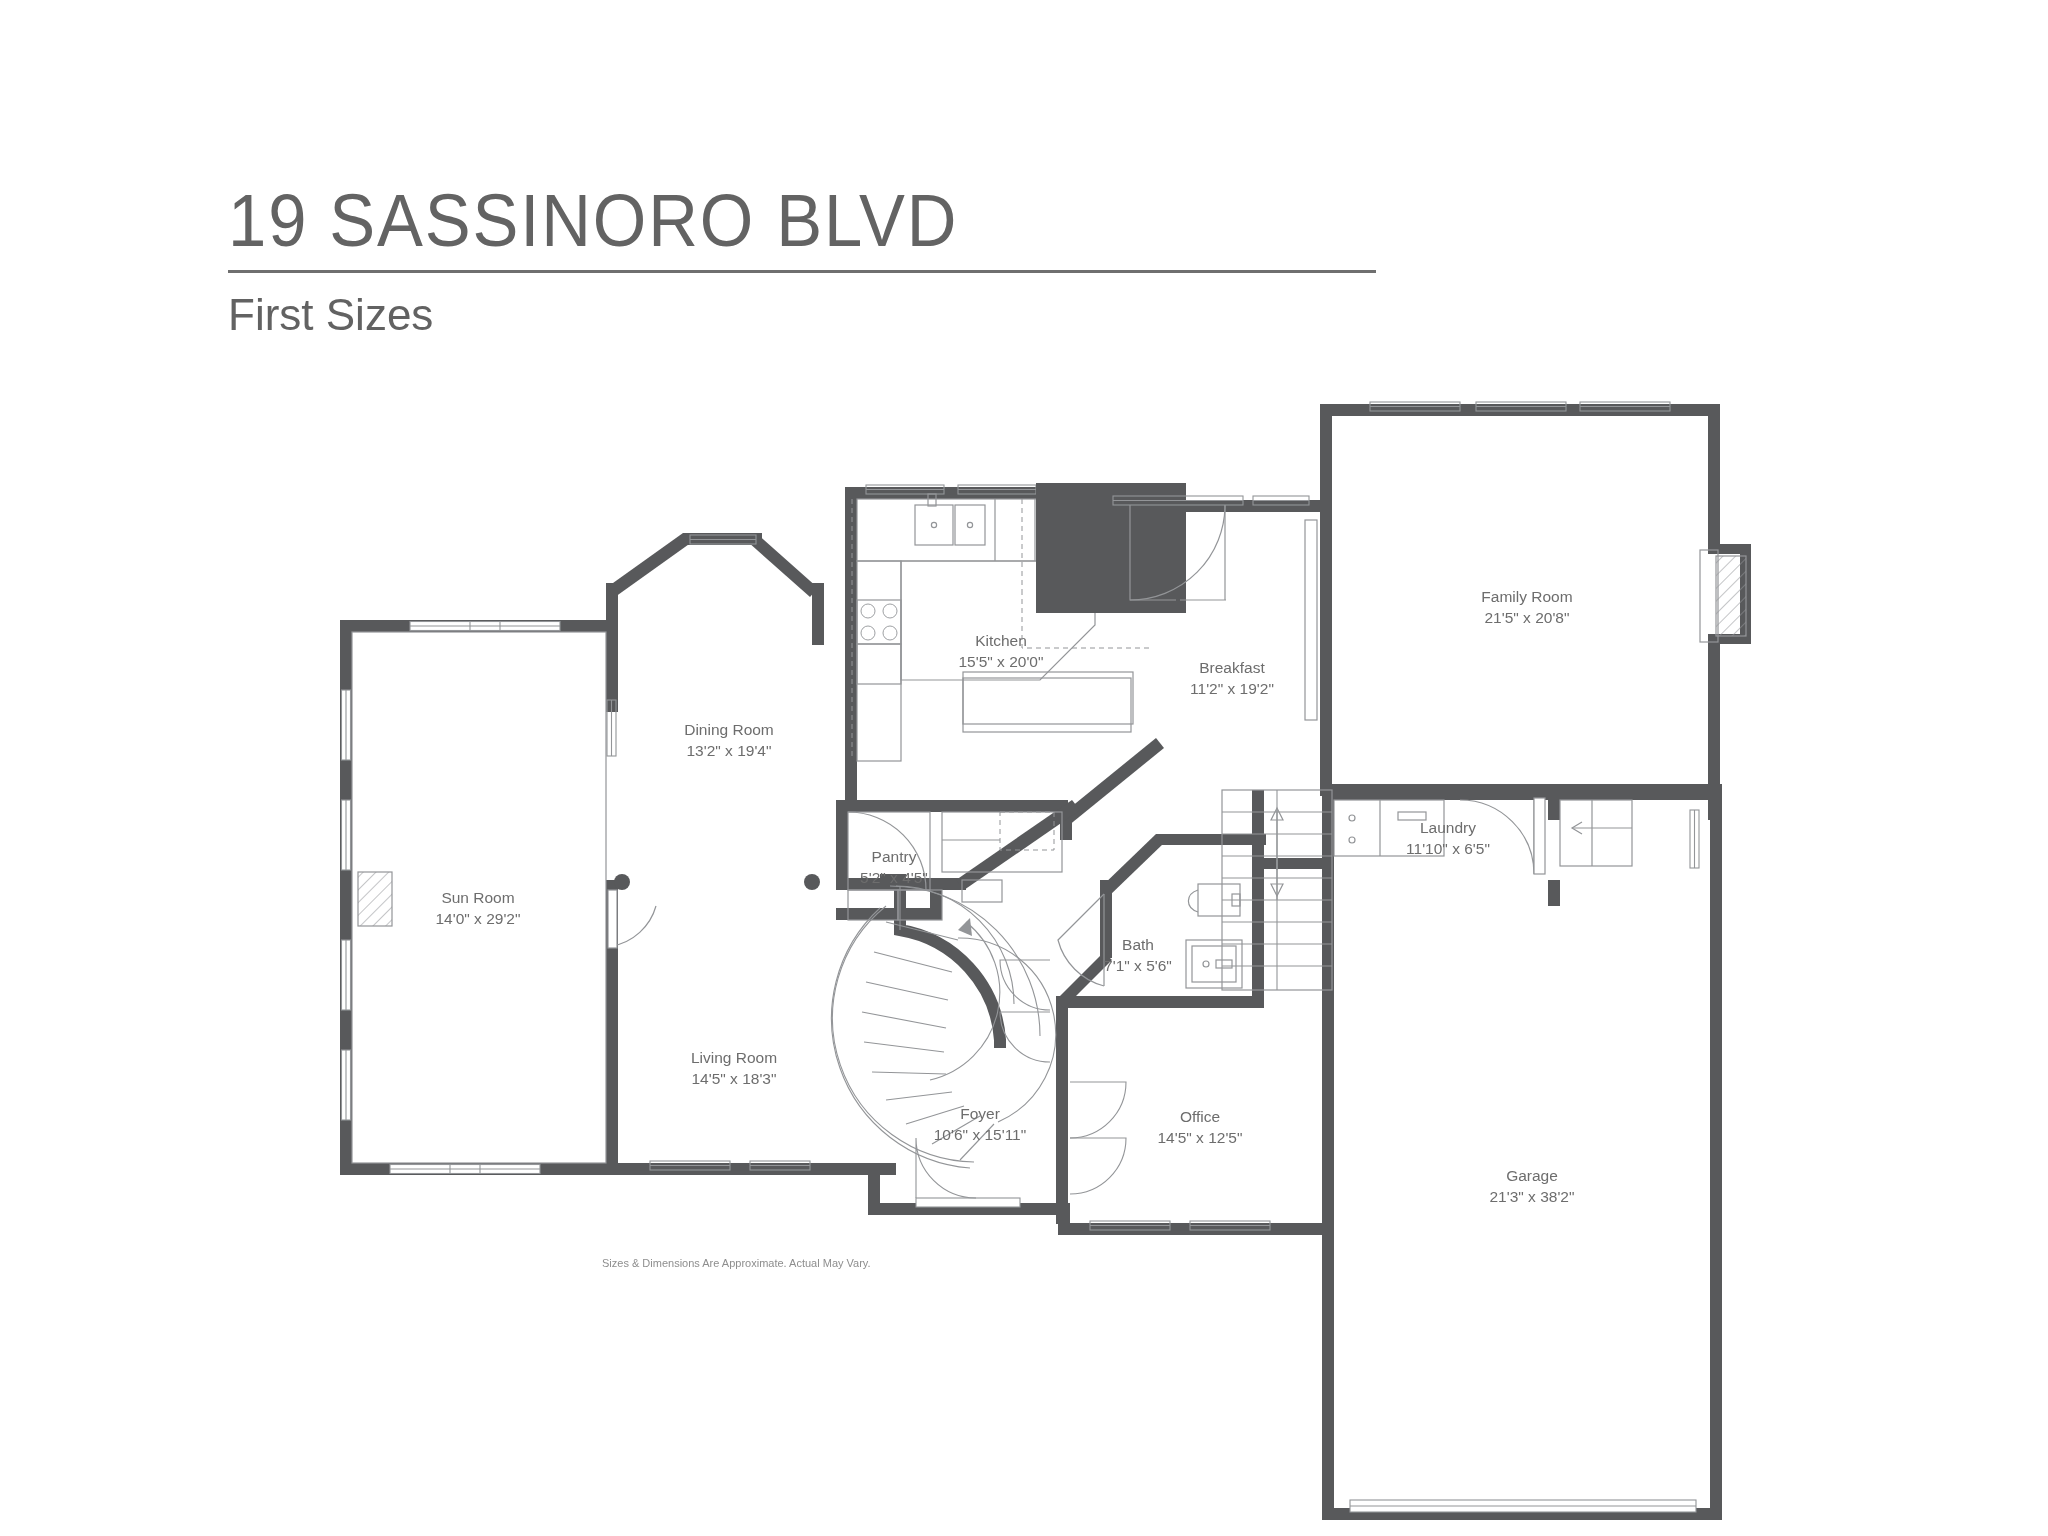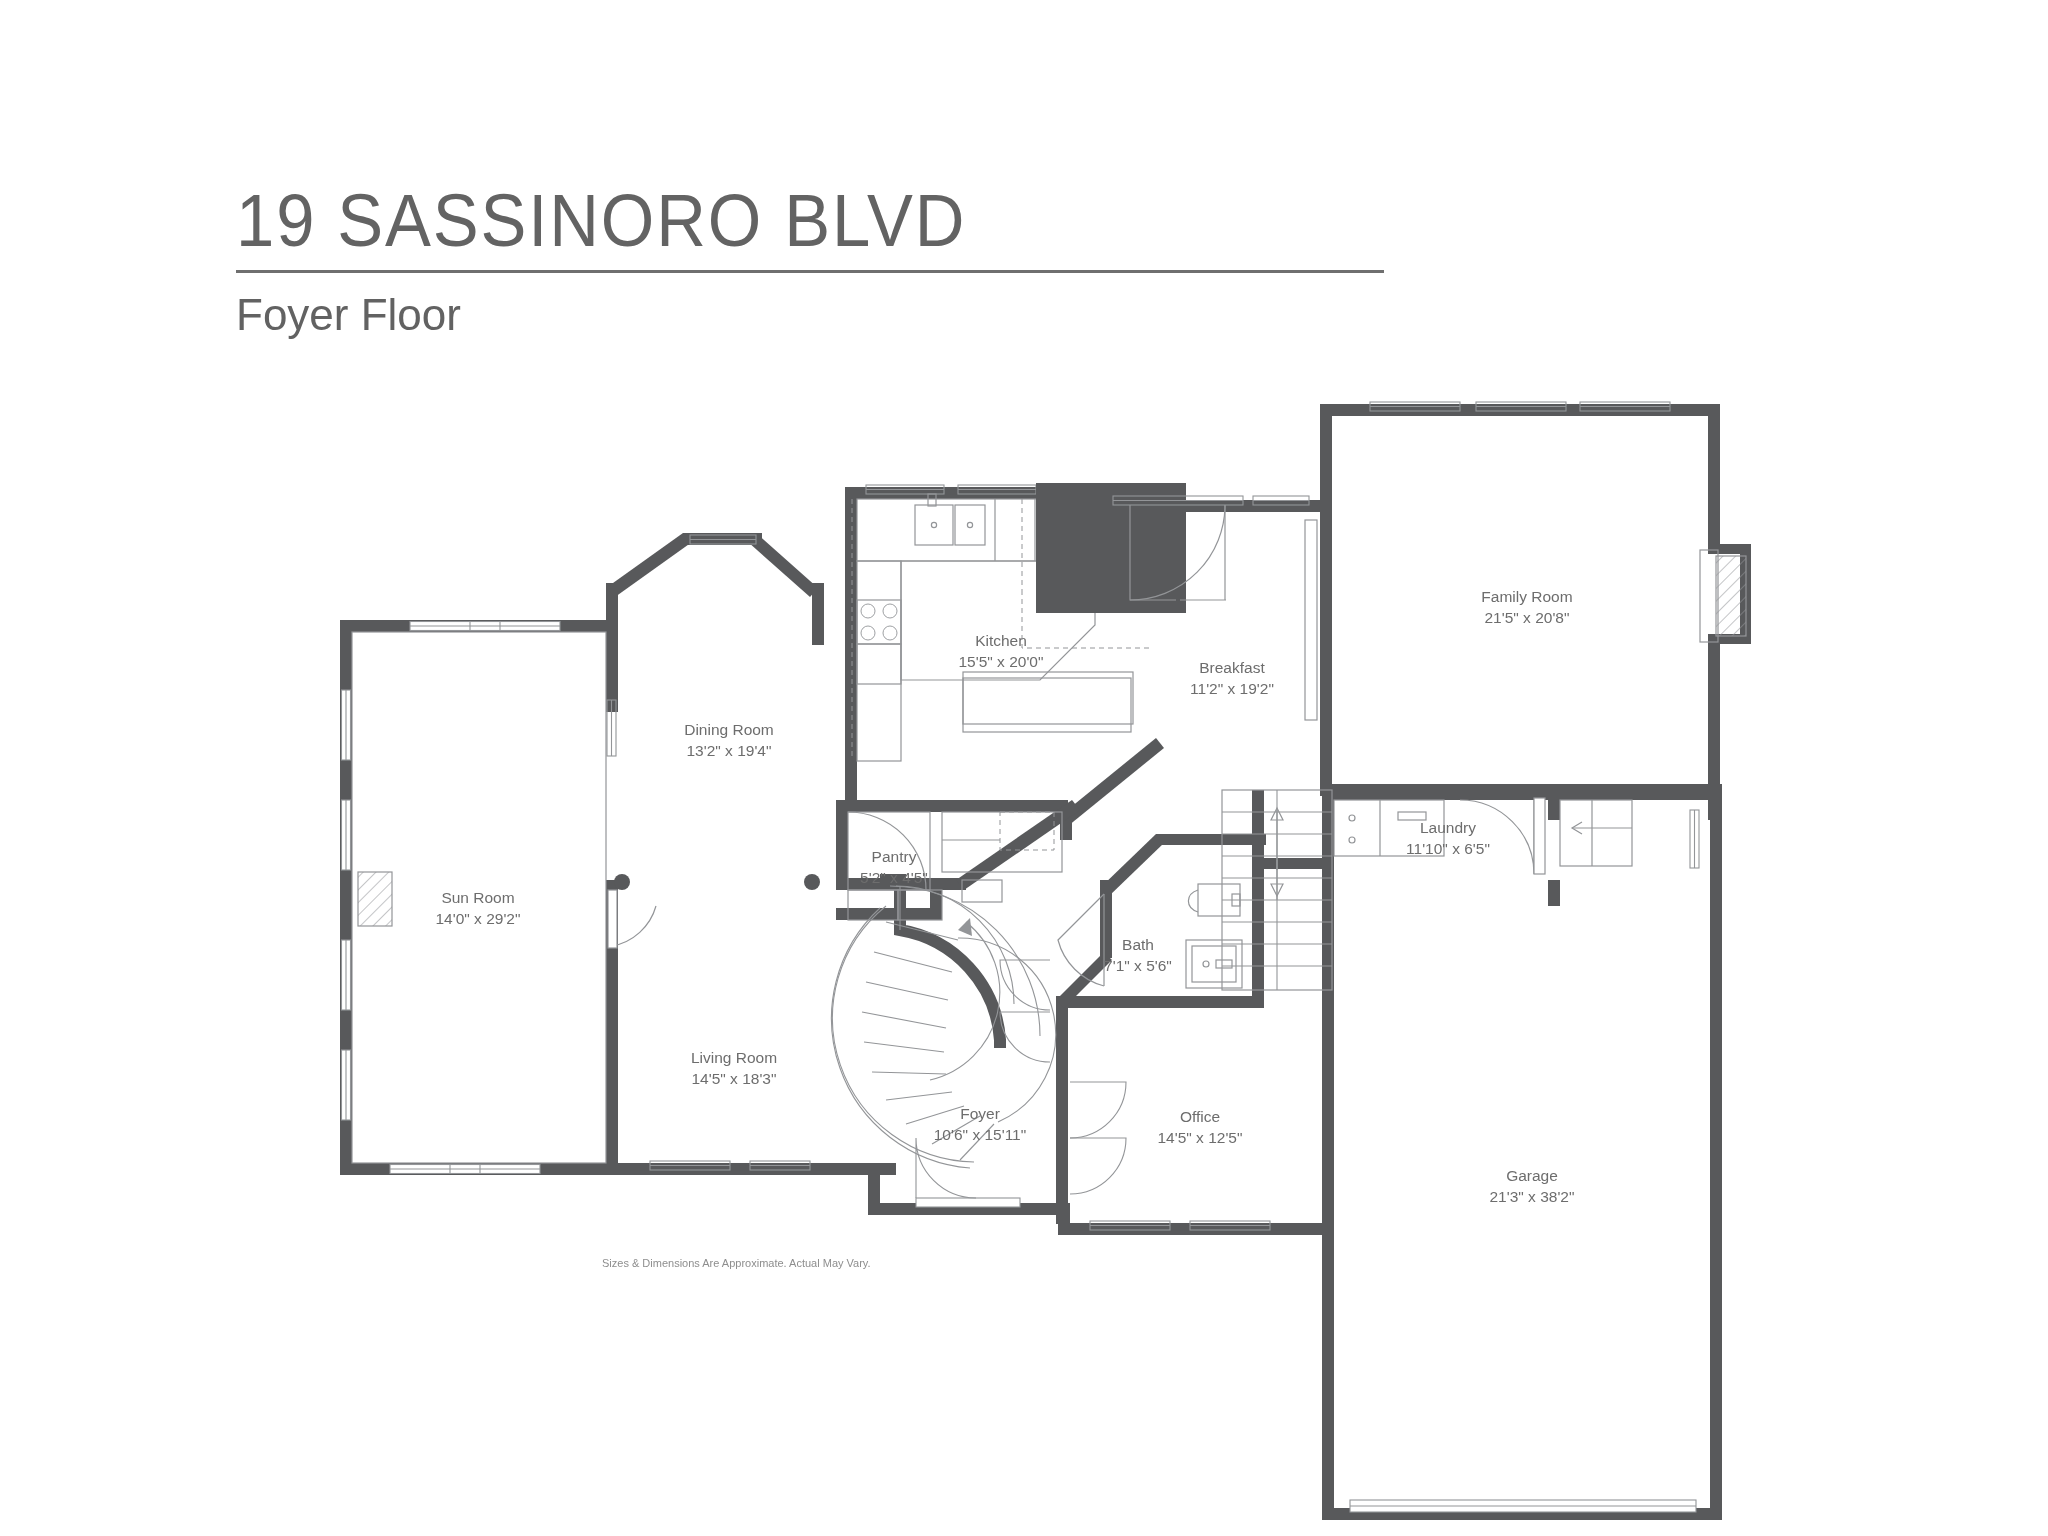--- a/index.html
+++ b/index.html
@@ -15,21 +15,21 @@
     position: relative;
     overflow: hidden;
   }
   #sheet {
     position: absolute;
     inset: 0;
     background: #ffffff;
   }
   .title-block {
     position: absolute;
-    left: 236px;
+    left: 228px;
     top: 178px;
     width: 1180px;
   }
   .plan-title {
     font-family: "Liberation Sans", sans-serif;
     font-size: 74px;
     line-height: 86px;
     letter-spacing: 2px;
     font-weight: 400;
     color: #636363;
@@ -76,21 +76,21 @@
   }
 </style>
 </head>
 <body>
 
 <div id="sheet">
 
   <div class="title-block">
     <div class="plan-title">19 SASSINORO BLVD</div>
     <div class="title-rule"></div>
-    <div class="plan-subtitle">Foyer Floor</div>
+    <div class="plan-subtitle">First Sizes</div>
   </div>
 
   <svg id="plan-svg" viewBox="0 0 2048 1536">
     <defs>
       <pattern id="hatch" width="9" height="9" patternTransform="rotate(45)" patternUnits="userSpaceOnUse">
         <line x1="0" y1="0" x2="0" y2="9" stroke="#939598" stroke-width="1.1"></line>
       </pattern>
       <g id="doorswing-r">
         <path d="M0,0 L0,44 A44,44 0 0,0 44,0" fill="none" stroke="#939598" stroke-width="1.2"></path>
       </g>

